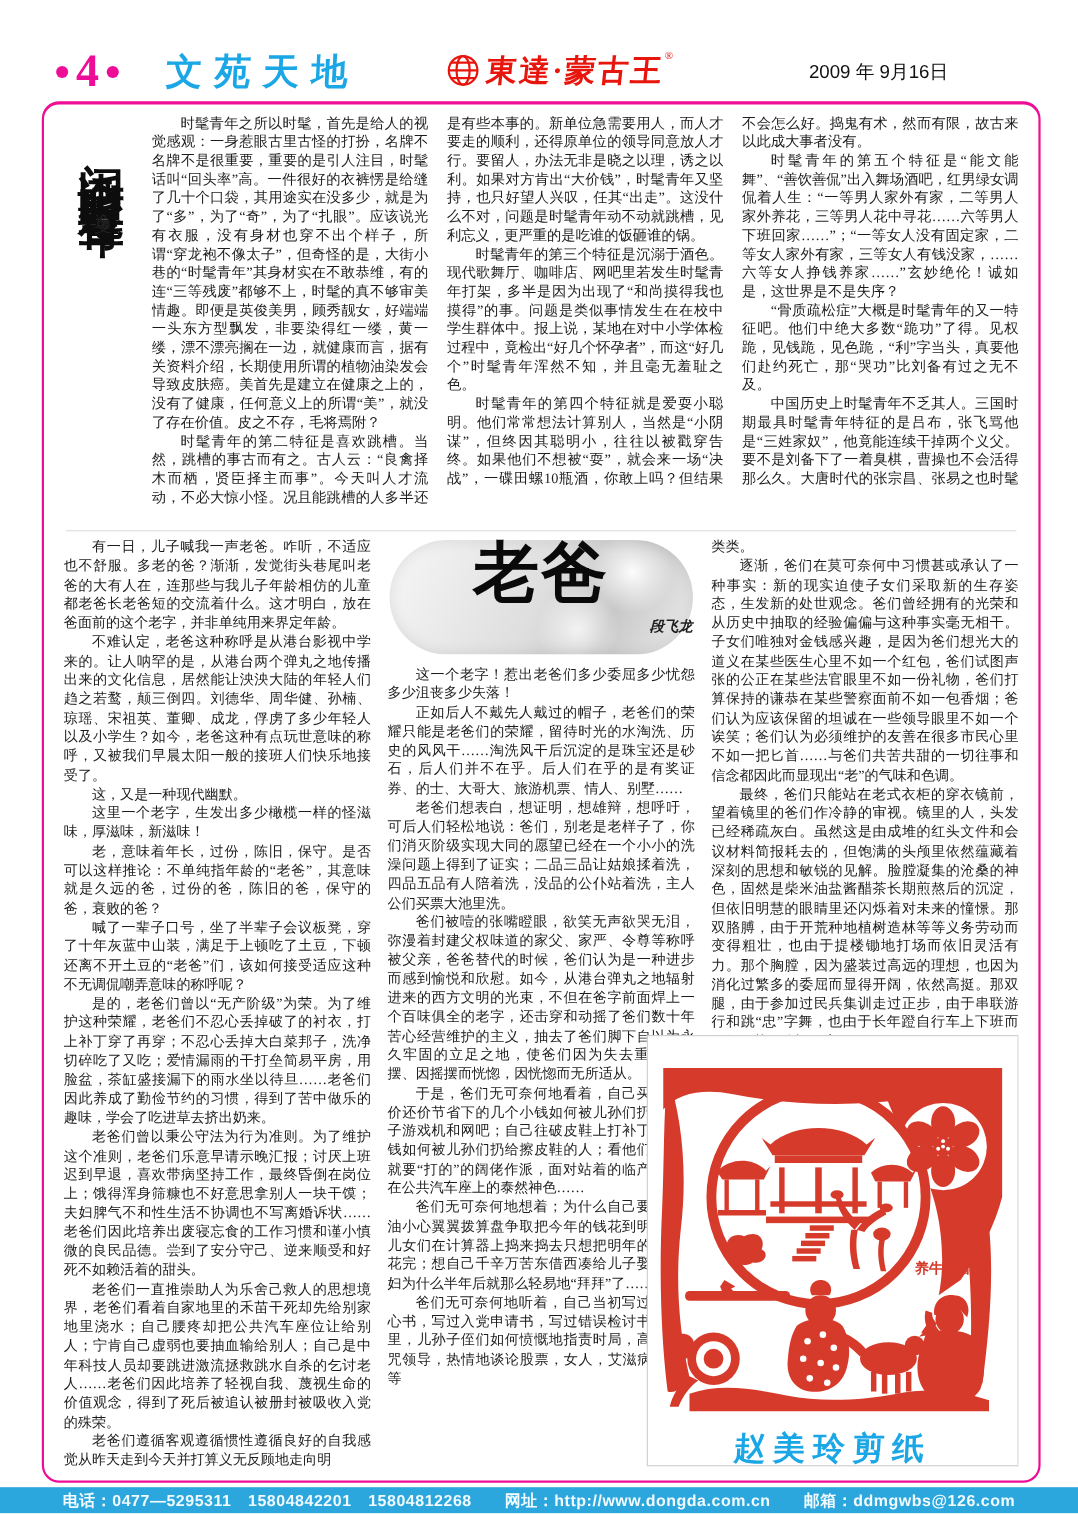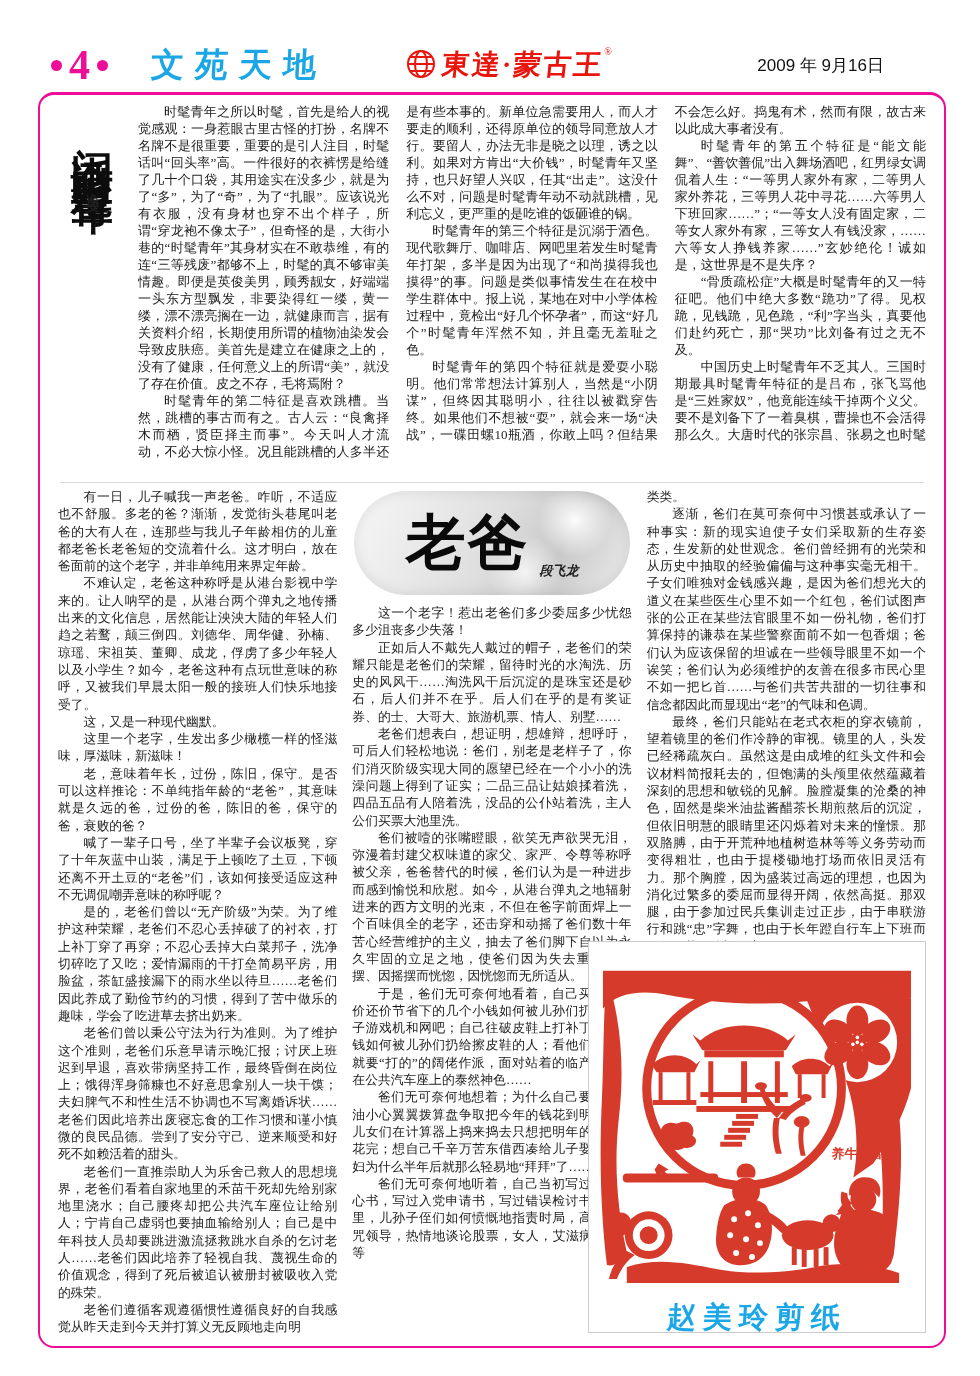--- a/index.html
+++ b/index.html
@@ -19,21 +19,21 @@
   .pgnum{display:flex;align-items:center;color:var(--mag);}
   .pgnum .dot{width:11px;height:11px;border-radius:50%;background:var(--mag);margin:0 7px;}
   .pgnum .num{font-size:42px;font-weight:bold;line-height:1;font-family:"Liberation Serif",serif;}
   .sec-title{color:var(--cyan);font-family:"Liberation Sans",sans-serif;font-weight:900;
              font-size:33px;letter-spacing:11px;margin-left:36px;transform:skewX(-3deg);}
   .logo{display:flex;align-items:flex-start;margin-left:78px;color:var(--red);}
   .logo .globe{width:32px;height:32px;margin-right:5px;margin-top:2px;}
   .logo-text{font-family:"Liberation Serif",serif;font-weight:900;font-size:28px;letter-spacing:2px;
              transform:skewX(-6deg);}
   .reg{font-size:10px;vertical-align:top;margin-left:1px;}
-  .date{margin-left:auto;margin-right:66px;font-size:17px;color:#111;font-family:"Liberation Sans",sans-serif;}
+  .date{margin-left:auto;margin-right:88px;font-size:17px;color:#111;font-family:"Liberation Sans",sans-serif;}
 
   
   .frame{position:absolute;top:92px;left:38px;right:34px;bottom:28px;
          border:2px solid var(--mag);border-top-width:3px;border-radius:16px;
          padding:8px 18px 6px;box-sizing:border-box;background:#fff;}
 
   
   .a1{display:flex;gap:12px;height:372px;overflow:hidden;}
   .a1-title-block{width:68px;flex:0 0 68px;display:flex;flex-direction:column;align-items:center;padding-top:12px;}
   .a1-title{writing-mode:vertical-rl;text-orientation:upright;
@@ -50,21 +50,21 @@
   
   .a2{position:relative;display:flex;gap:15px;height:846px;overflow:hidden;
       font-size:12.8px;line-height:17.3px;text-align:justify;}
   .a2-col{flex:1;overflow:hidden;}
   .pill{height:104px;border-radius:54px;margin:2px 2px 10px;
         background:
           radial-gradient(circle at 80% 28%, rgba(255,255,255,.95), rgba(255,255,255,0) 16%),
           radial-gradient(circle at 62% 78%, rgba(255,255,255,.75), rgba(255,255,255,0) 20%),
           linear-gradient(115deg,#f7f7f7,#dedede 50%,#c8c8c8 72%,#ededed);
         box-shadow:inset 0 0 14px rgba(0,0,0,.10);
-        display:flex;align-items:center;justify-content:center;gap:10px;}
+        display:flex;align-items:center;justify-content:center;gap:10px;flex-direction:column;}
   .pill-title{font-family:"Liberation Sans",sans-serif;font-weight:900;font-size:60px;
               color:#0a0a0a;letter-spacing:2px;line-height:1;}
   .pill-author{font-size:13px;font-style:italic;font-weight:bold;color:#1e1e1e;
                align-self:flex-end;margin-bottom:16px;}
 
   
   .image-box{position:absolute;right:0;bottom:2px;width:338px;height:392px;background:#fff;
              border:1px solid #cccccc;border-radius:0;z-index:5;
              padding:6px 8px 2px;box-sizing:border-box;display:flex;flex-direction:column;}
   .image-box svg{flex:1;width:100%;height:0;}
@@ -262,14 +262,17 @@
             <path d="M246,246 C256,240 282,240 292,250 C300,262 302,280 296,296 C288,310 266,312 252,304 C240,296 236,280 240,264 Z"></path>
             <path d="M252,248 C246,240 244,232 246,224 L252,226 C252,234 256,240 260,244 Z"></path>
             <path d="M30,300 C60,290 90,296 120,302 C150,308 190,306 220,300 C250,294 280,298 304,306 L304,316 L30,316 Z"></path>
           </g>
         </svg>
         <div class="caption">赵美玲剪纸</div>
       </div>
     </div>
   </div>
 
+  <div class="footer">
+    <span>电话：0477—5295311　15804842201　15804812268　　网址：http://www.dongda.com.cn　　邮箱：ddmgwbs@126.com</span>
+  </div>
 
 </div>
 
 </body></html>

